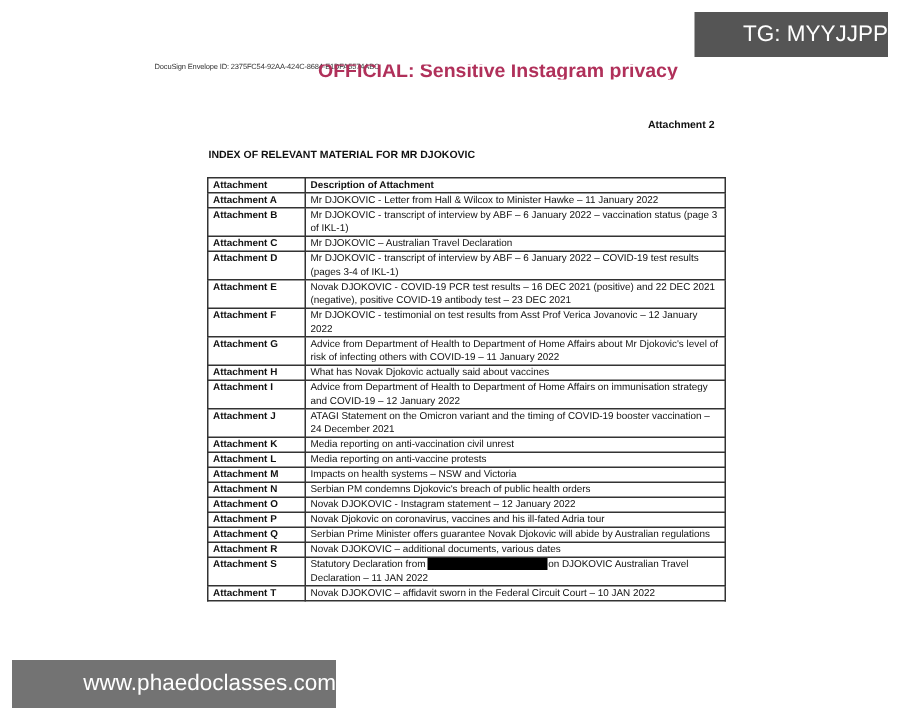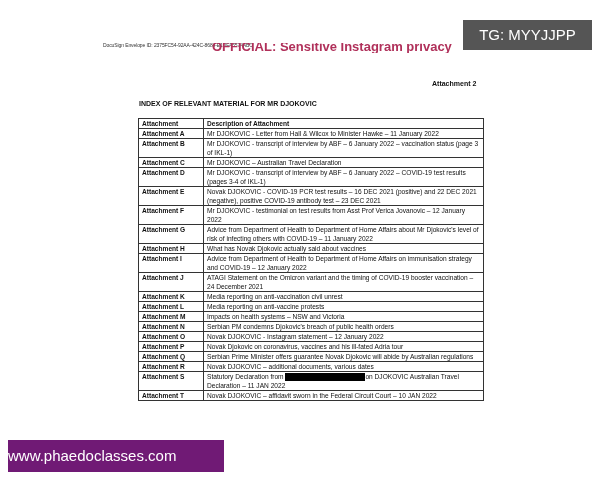--- a/index.html
+++ b/index.html
@@ -40,30 +40,30 @@
       padding: 0 3px;
       vertical-align: top;
       text-align: left;
     }
     table.index th { font-weight: bold; height: 10px; }
     table.index td.att { width: 65px; font-weight: bold; white-space: nowrap; }
     table.index td.desc { font-weight: normal; }
     .redact { display: inline-block; width: 80px; height: 8px; background: #000; vertical-align: middle; }
 
     .tg-badge {
-      position: absolute; left: 463px; top: 20px;
+      position: absolute; left: 463px; top: 8px;
       width: 129px; height: 30px;
       background: #555555; color: #ffffff;
-      font-size: 15px; line-height: 30px; text-align: center;
+      font-size: 15px; line-height: 30px; text-align: right;
     }
     .site-badge {
       position: absolute; left: 8px; top: 440px;
       width: 216px; height: 32px;
-      background: #701a75; color: #ffffff;
-      font-size: 15px; line-height: 32px; text-align: left;
+      background: #737373; color: #ffffff;
+      font-size: 15px; line-height: 32px; text-align: right;
     }
   </style>
 </head>
 <body>
 
 <div class="envelope">DocuSign Envelope ID: 2375FC54-92AA-424C-8684-E1DFA5574ABC</div>
 <div class="official">
     <span>OFFICIAL: Sensitive Instagram privacy</span>
   </div>
 

